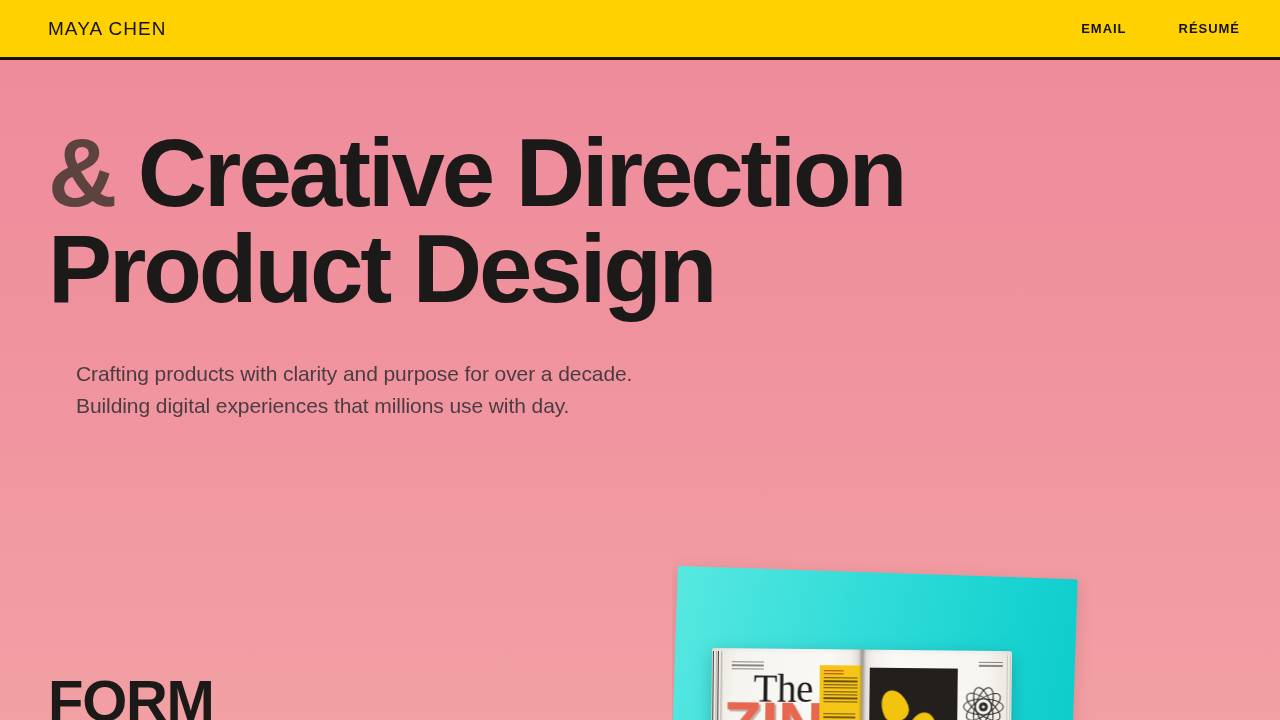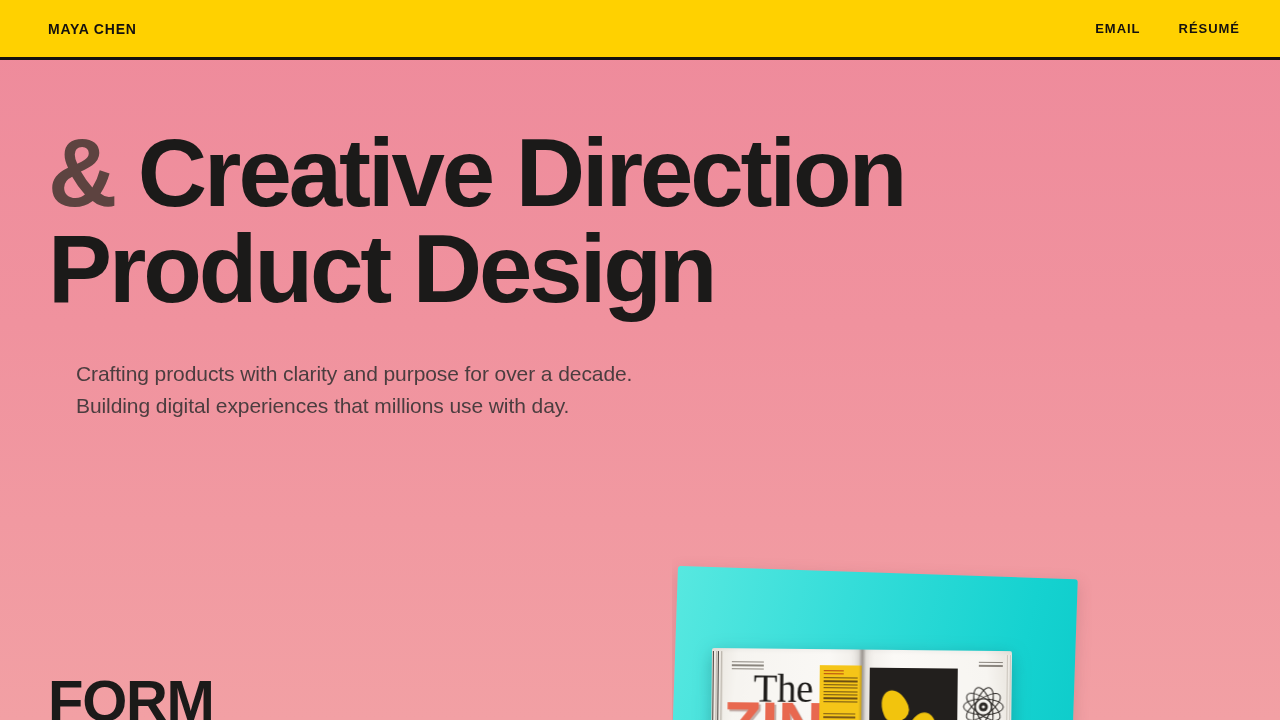--- a/index.html
+++ b/index.html
@@ -32,32 +32,32 @@
     background: #ffd100;
     border-bottom: 3px solid #14110f;
     display: flex;
     align-items: center;
     justify-content: space-between;
     padding: 0 40px 0 48px;
     z-index: 40;
   }
 
   #brand-logo {
-    font-size: 14px;
-    font-weight: bold;
+    font-size: 19px;
+    font-weight: normal;
     letter-spacing: 0.055em;
     color: #14110f;
     line-height: 1;
     white-space: nowrap;
   }
 
   #main-nav {
     display: flex;
     align-items: center;
-    gap: 38px;
+    gap: 52px;
   }
 
   .nav-link {
     font-size: 13px;
     font-weight: bold;
     letter-spacing: 0.075em;
     color: #14110f;
     text-decoration: none;
     line-height: 1;
     white-space: nowrap;

